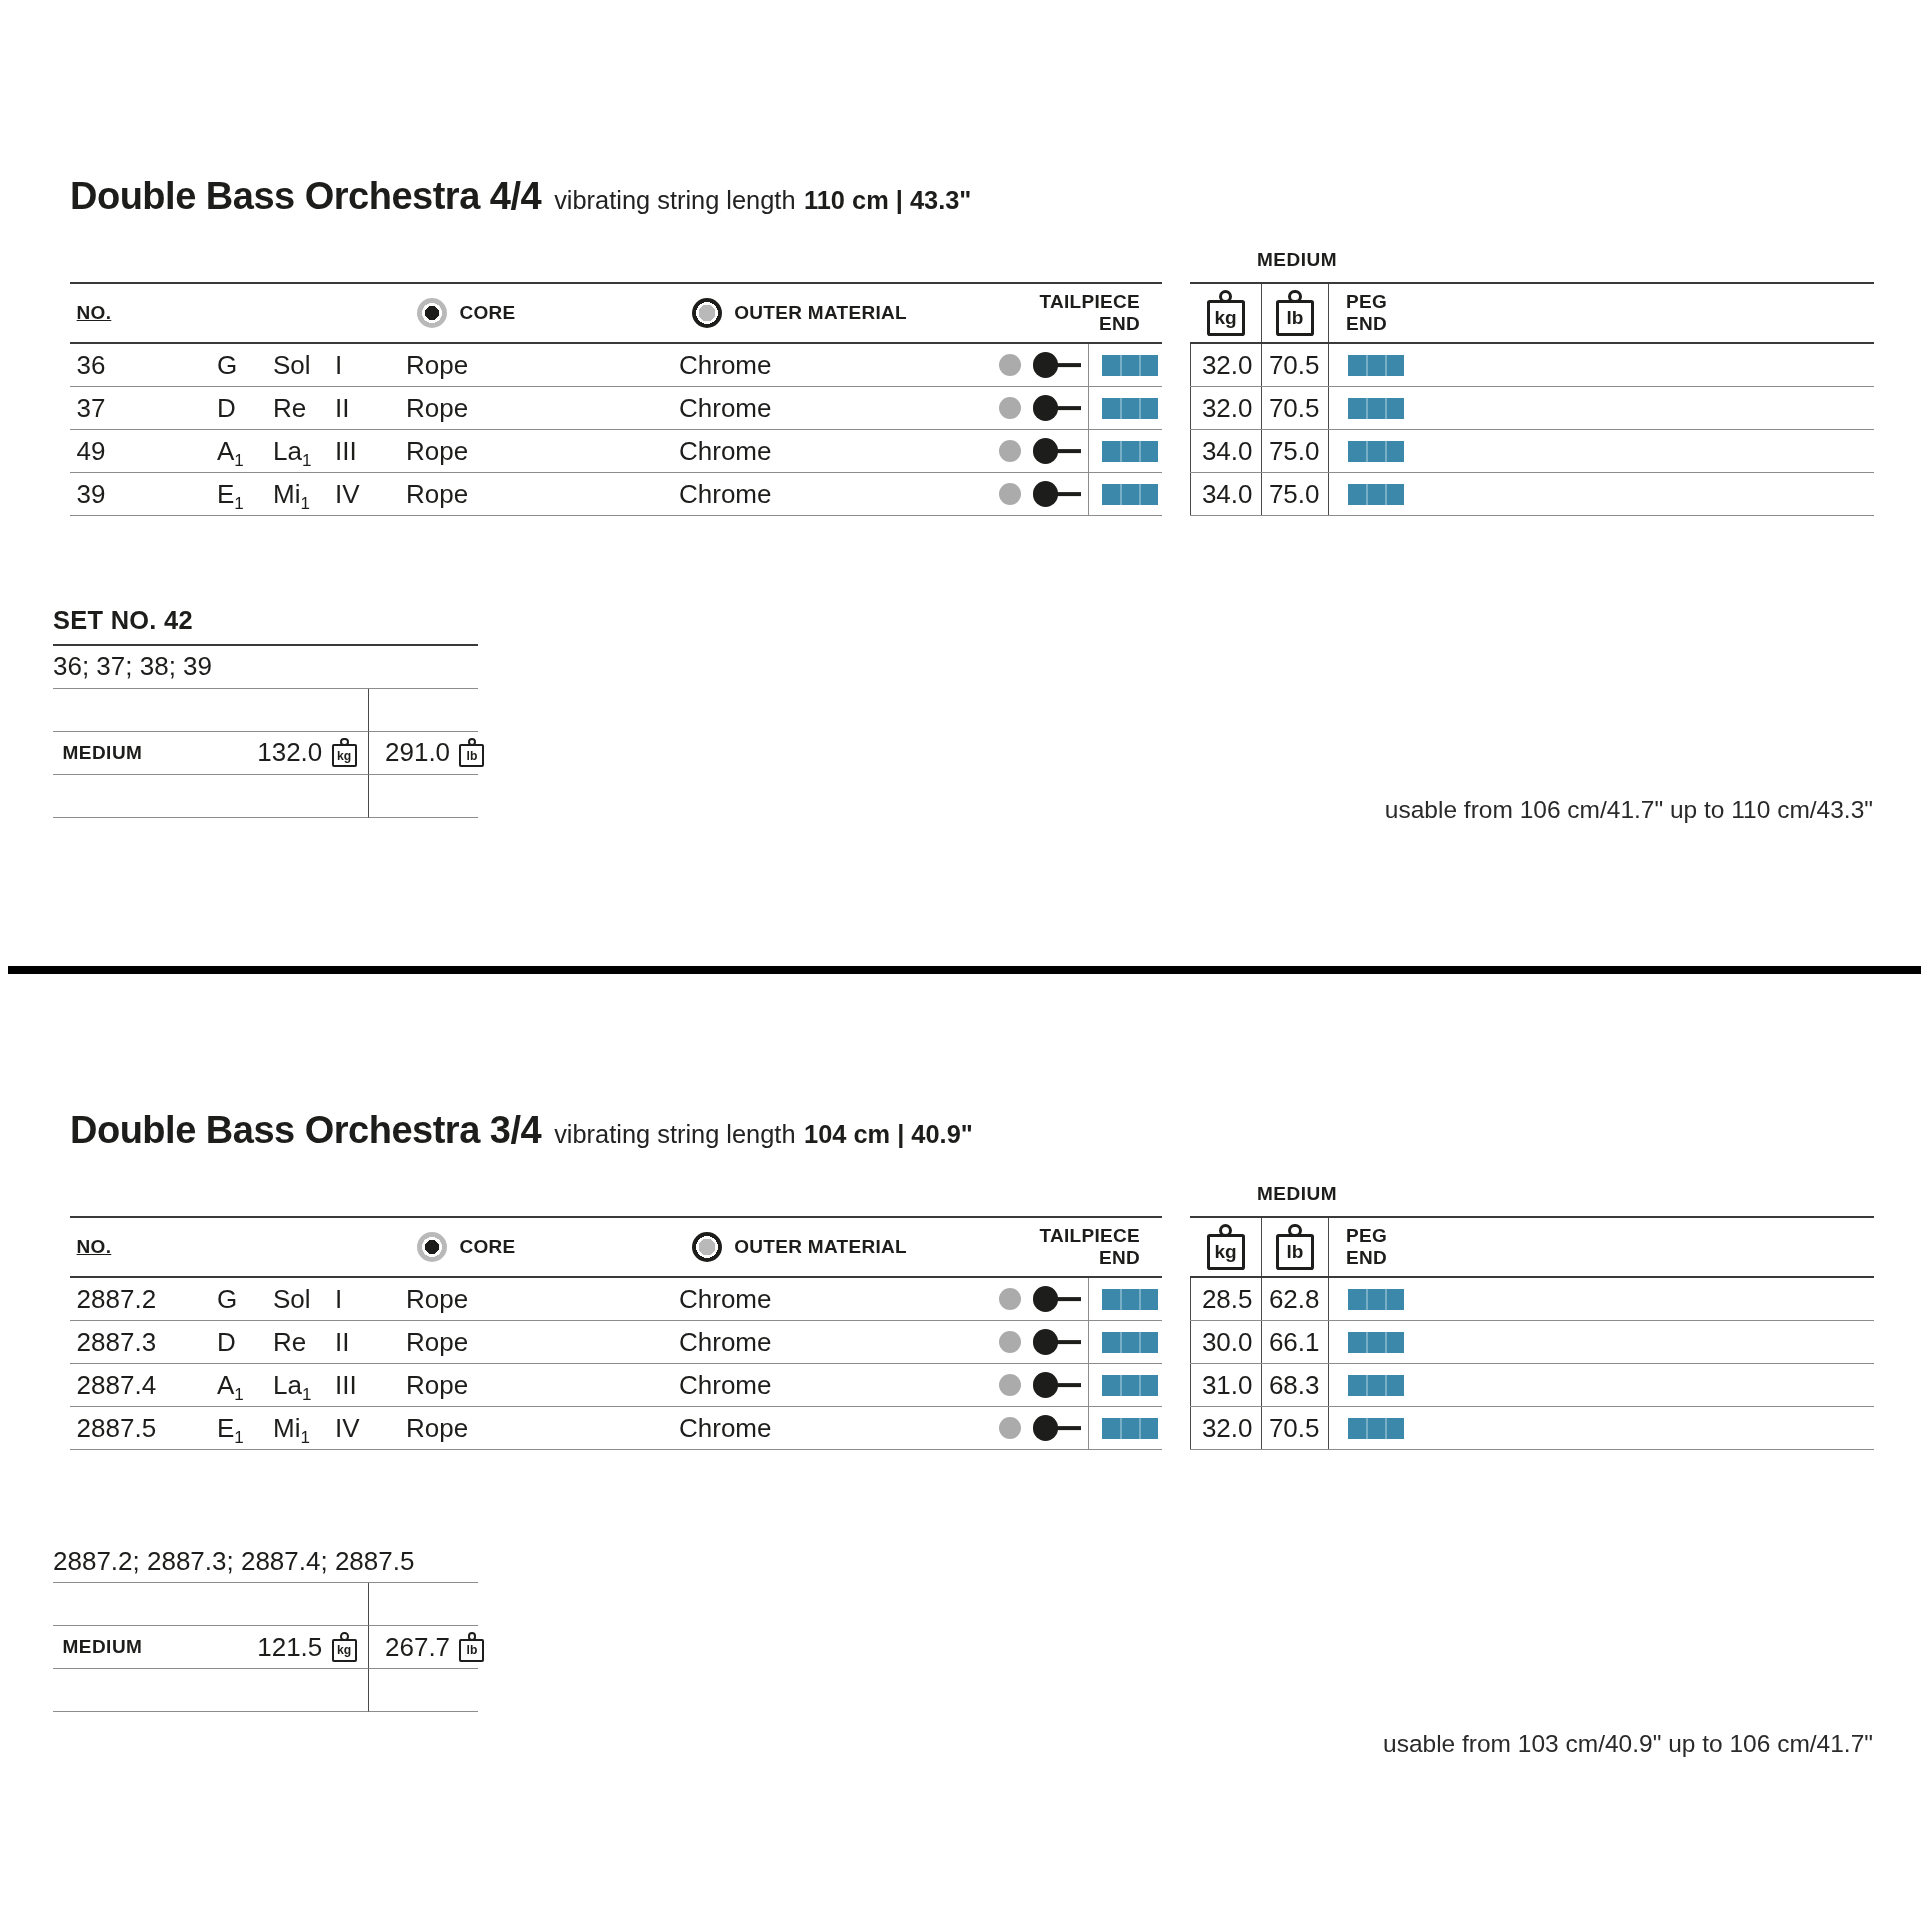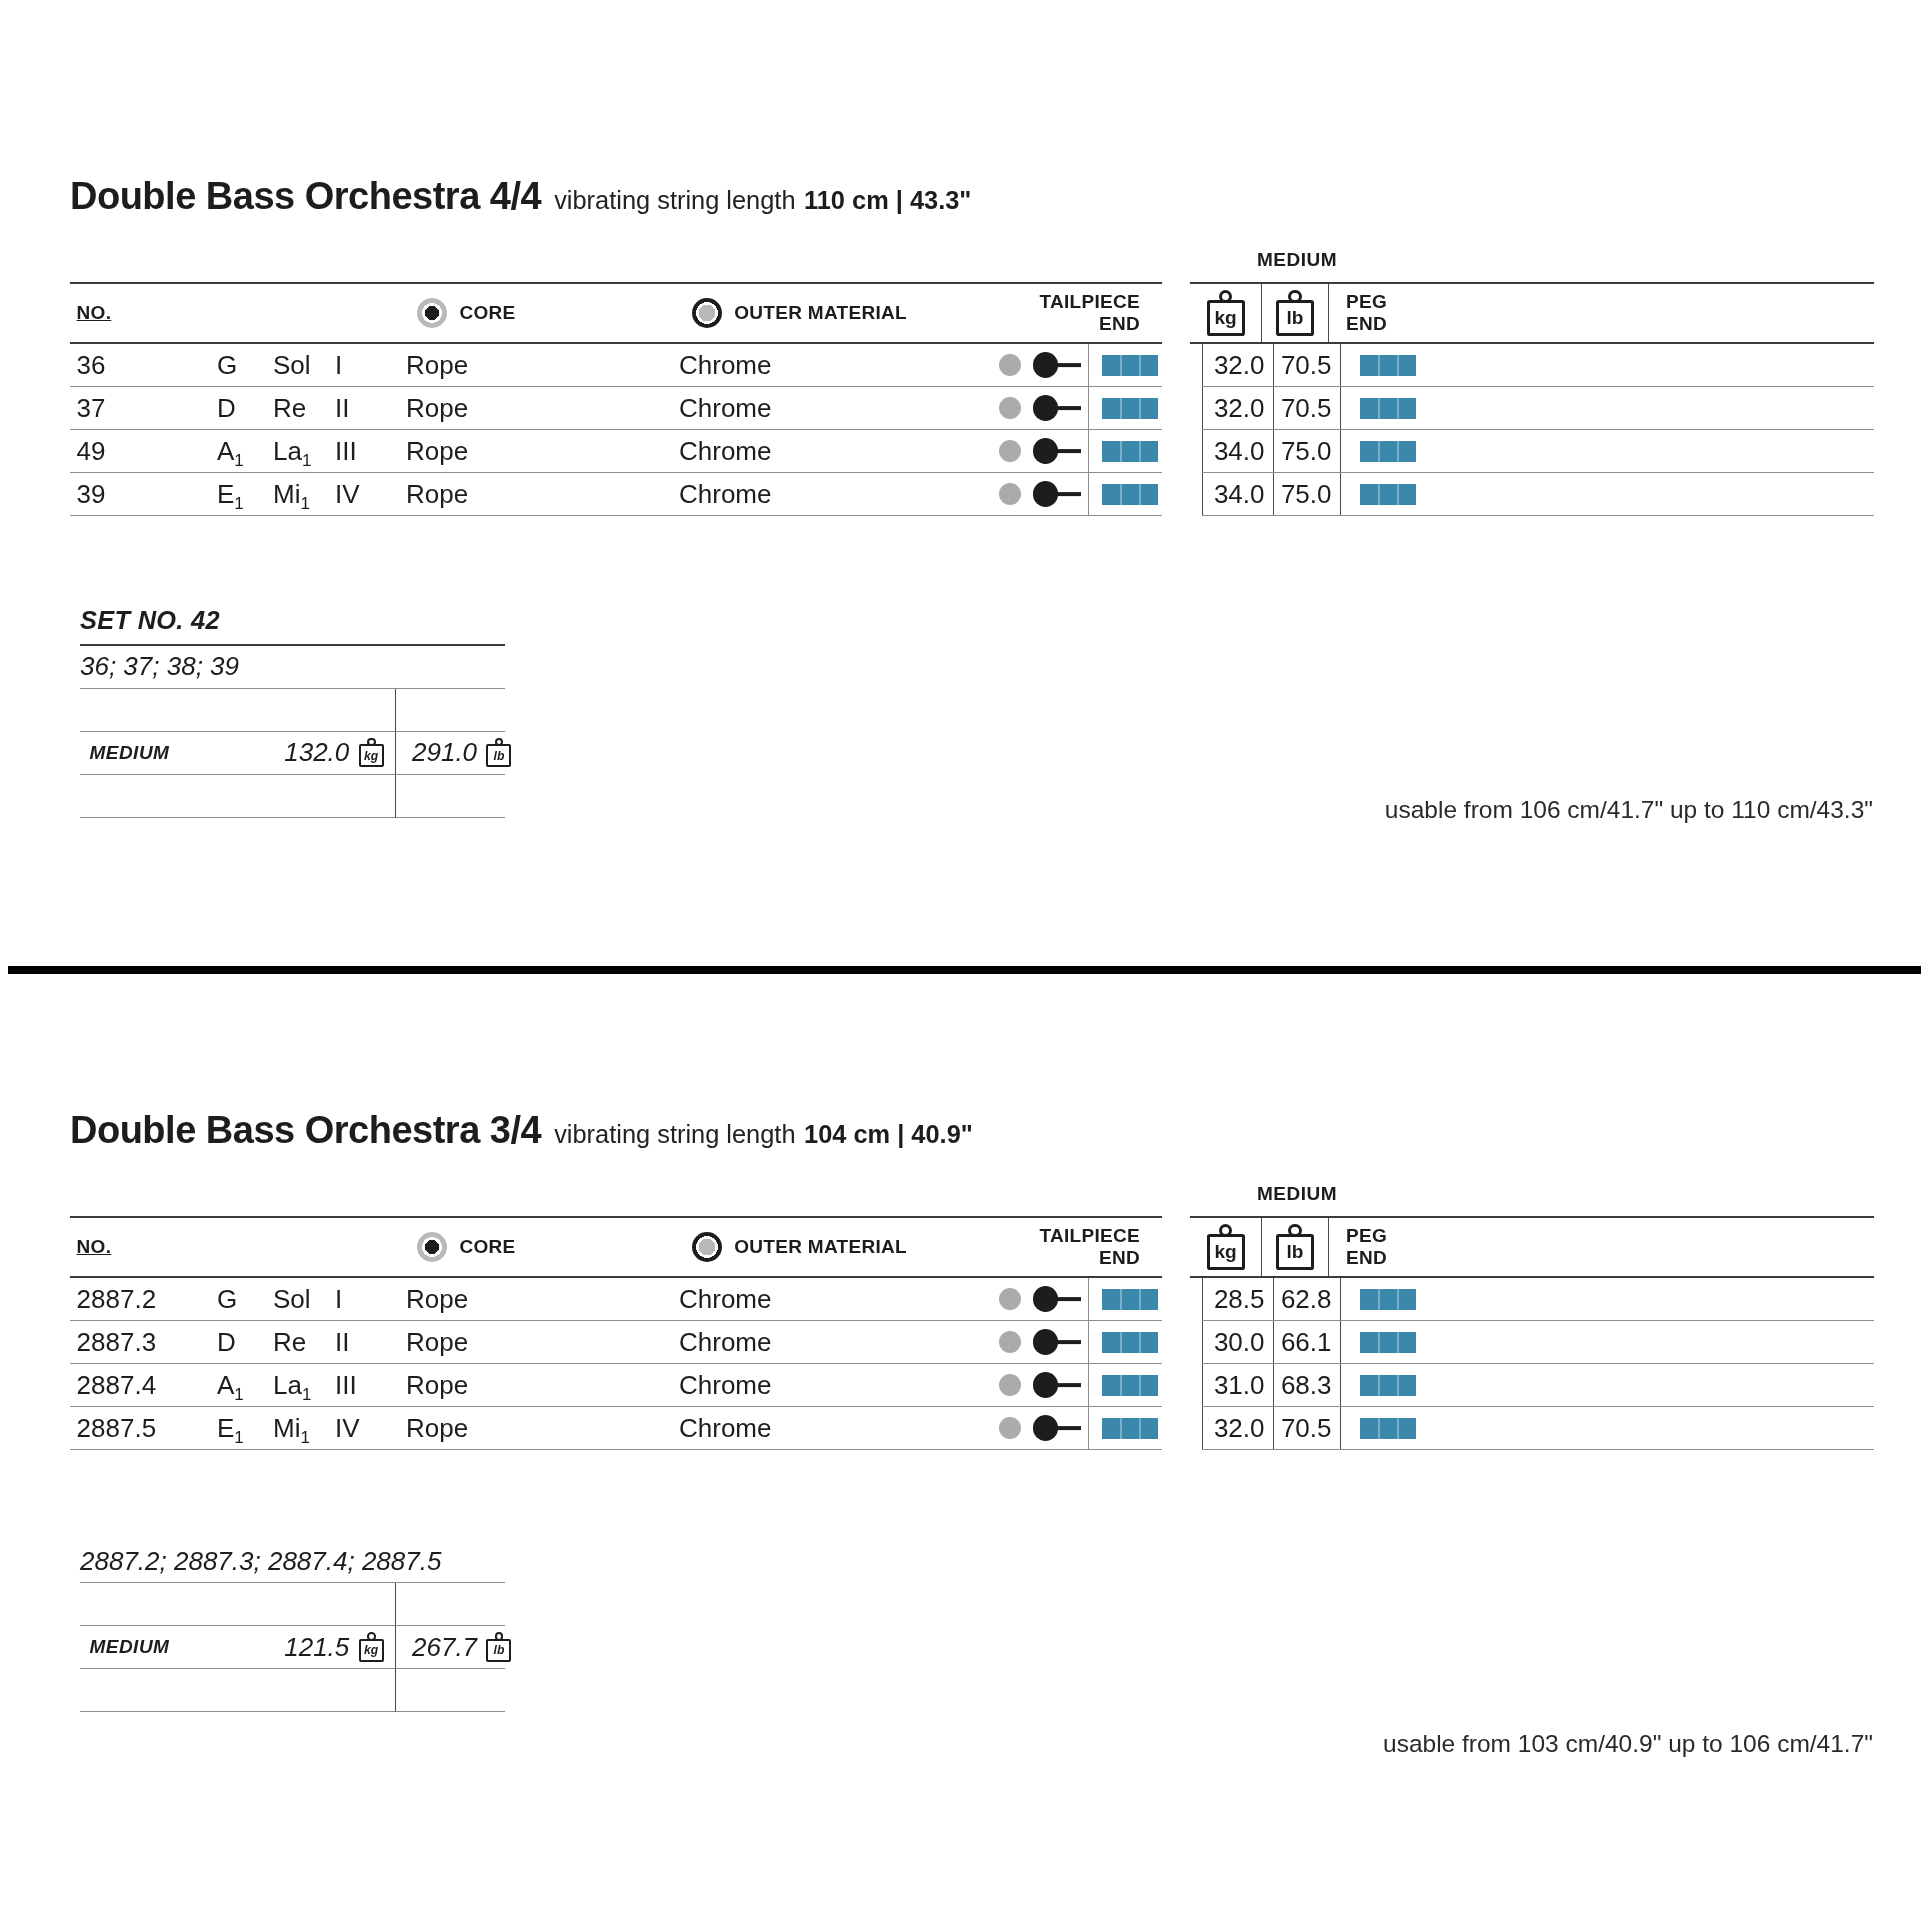--- a/index.html
+++ b/index.html
@@ -59,21 +59,21 @@
     display:grid;grid-template-columns:71px 67px 546px;
     height:62px;box-sizing:border-box;align-items:center;
     border-top:2.8px solid var(--rule-dark);border-bottom:2.8px solid var(--rule-dark);
   }
   .st-header>.h-kg{display:flex;justify-content:center;}
   .st-header>.h-lb{display:flex;justify-content:center;border-left:1.9px solid var(--vline);height:100%;align-items:center;box-sizing:border-box;}
   .st-header>.h-peg{border-left:1.9px solid var(--vline);height:100%;display:flex;align-items:center;box-sizing:border-box;padding-left:17px;line-height:1.16;}
   .st-row{
     display:grid;grid-template-columns:71px 67px 546px;
     height:43px;box-sizing:border-box;align-items:center;
-    border-bottom:1.9px solid var(--rule-gray);font-size:26px;margin-left:12px;
+    border-bottom:1.9px solid var(--rule-gray);font-size:26px;
   }
   .st-row>*{height:100%;display:flex;align-items:center;box-sizing:border-box;}
   .c-kg{border-left:1.9px solid var(--vline);justify-content:flex-end;padding-right:8.5px;}
   .c-lb{border-left:1.9px solid var(--vline);justify-content:flex-end;padding-right:8.5px;}
   .c-peg{border-left:1.9px solid var(--vline);}
   .c-peg .gauge-bar{margin-left:19px;}
 
   
   .core-icon{width:30px;height:30px;border-radius:50%;flex:0 0 auto;
     background:radial-gradient(circle at 50% 50%, #1d1d1b 0 7px, #fff 7px 10px, #b9b9b9 10px 15px);}
@@ -85,21 +85,21 @@
   .gauge-bar{width:56px;height:21px;flex:0 0 auto;
     background:linear-gradient(to right, var(--blue) 0 18px, var(--blue-sep) 18px 20px, var(--blue) 20px 37px, var(--blue-sep) 37px 39px, var(--blue) 39px 56px);}
   .wicon{display:flex;flex-direction:column;align-items:center;}
   .wicon .ring{width:7.5px;height:7.5px;border:3.8px solid var(--ink);border-radius:50%;margin-bottom:-2.8px;background:#fff;position:relative;z-index:1;}
   .wicon .wbox{width:32px;height:30px;border:3.8px solid var(--ink);border-radius:2.8px;background:#fff;
     display:flex;align-items:center;justify-content:center;font-size:19px;font-weight:bold;}
   .wicon.small .ring{width:4.7px;height:4.7px;border:2.8px solid var(--ink);margin-bottom:-1.9px;}
   .wicon.small .wbox{width:21px;height:19px;border:2.8px solid var(--ink);border-radius:1.9px;font-size:12.2px;}
 
   
-  .set-box{position:absolute;left:80px;top:606px;width:425px;font-style:italic;}
+  .set-box{position:absolute;left:53px;top:606px;width:425px;}
   .set-title{font-size:25.4px;font-weight:bold;padding-bottom:8.5px;border-bottom:2.8px solid var(--rule-dark);letter-spacing:0.3px;}
   .set-list{height:43px;box-sizing:border-box;border-bottom:1.9px solid var(--rule-gray);display:flex;align-items:center;font-size:26px;}
   .set-grid{display:grid;grid-template-columns:315px 110px;}
   .sg-cell{height:43px;box-sizing:border-box;border-bottom:1.9px solid var(--rule-gray);display:flex;align-items:center;}
   .sg-cell.c2{border-left:1.9px solid var(--vline);padding-left:16px;}
   .sg-cell.med.c1{justify-content:space-between;padding-left:9.4px;padding-right:11.3px;}
   .sg-label{font-size:19px;font-weight:bold;letter-spacing:0.5px;}
   .sg-val{display:flex;align-items:center;gap:9.4px;font-size:26px;}
 
   

